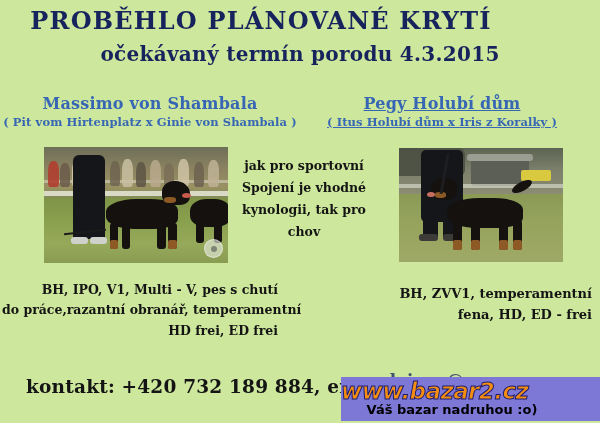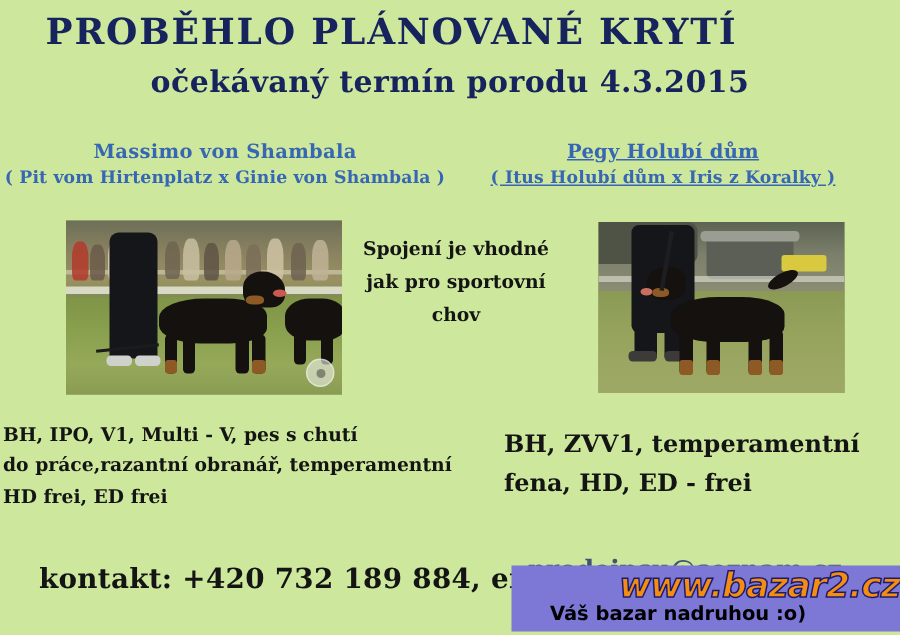--- a/index.html
+++ b/index.html
@@ -53,21 +53,21 @@
   .dog-head {
     position: absolute;
     text-align: center;
     color: #3767b4;
     font-family: "DejaVu Serif", serif;
     font-weight: bold;
     line-height: 1.35;
   }
   .dog-head .nm {
     display: block;
-    font-size: 13px;
+    font-size: 16px;
     letter-spacing: 0.2px;
   }
   .dog-head .pr {
     display: block;
     font-size: 11.5px;
     letter-spacing: 0.1px;
     white-space: nowrap;
   }
   #head-left  { left: 0px;   top: 93px; width: 300px; }
   #head-right { left: 292px; top: 93px; width: 300px; text-decoration: underline; }
@@ -143,29 +143,29 @@
     font-weight: bold;
     font-size: 12.5px;
     line-height: 1.75;
     color: #141414;
   }
   #center-note span { display: block; white-space: nowrap; }
 
   
   .caption {
     position: absolute;
-    text-align: left;
+    text-align: right;
     font-family: "DejaVu Serif", serif;
     font-weight: bold;
     color: #141414;
     line-height: 1.62;
   }
   .caption span { display: block; white-space: nowrap; }
   #cap-left  { left: 2px;   top: 280px; width: 276px; font-size: 12.5px; }
-  #cap-right { left: 336px; top: 283px; width: 256px; font-size: 16px; }
+  #cap-right { left: 336px; top: 283px; width: 256px; font-size: 13px; }
 
   
   #contact-line {
     position: absolute;
     left: 26px;
     top: 376px;
     font-family: "DejaVu Serif", serif;
     font-weight: bold;
     font-size: 18.5px;
     letter-spacing: 0.2px;
@@ -191,21 +191,21 @@
     top: 377px;
     width: 259px;
     height: 44px;
     background: #7d77d6;
     overflow: hidden;
   }
   #bazar-domain {
     position: absolute;
     left: 0; top: 1px;
     width: 259px;
-    text-align: right;
+    text-align: left;
     font-family: "DejaVu Sans", sans-serif;
     font-weight: bold;
     font-style: italic;
     font-size: 23px;
     letter-spacing: -0.6px;
     color: #f58e10;
     -webkit-text-stroke: 1px #1b1b6e;
     white-space: nowrap;
   }
   #bazar-tagline {
@@ -309,22 +309,23 @@
     <div class="dog-body" style="left:114px;top:72px; width:9px; height:30px; border-radius:3px;"></div>
     <div class="dog-tan" style="left:54px; top:92px; width:9px; height:10px; border-radius:2px;"></div>
     <div class="dog-tan" style="left:72px; top:92px; width:9px; height:10px; border-radius:2px;"></div>
     <div class="dog-tan" style="left:100px;top:92px; width:9px; height:10px; border-radius:2px;"></div>
     <div class="dog-tan" style="left:114px;top:92px; width:9px; height:10px; border-radius:2px;"></div>
 
     <div class="ph-blob" style="left:44px; top:6px; width:3px; height:40px; background:#1e1e22; transform:rotate(10deg);"></div>
   </div>
 
   <div id="center-note">
+    <span>jak pro sportovní</span>
     <span>Spojení je vhodné</span>
-    <span>jak pro sportovní</span>
+    <span>kynologii, tak pro</span>
     <span>chov</span>
   </div>
 
   <div class="caption" id="cap-left">
     <span>BH, IPO, V1, Multi - V, pes s chutí</span>
     <span>do práce,razantní obranář, temperamentní</span>
     <span>HD frei, ED frei</span>
   </div>
 
   <div class="caption" id="cap-right">

